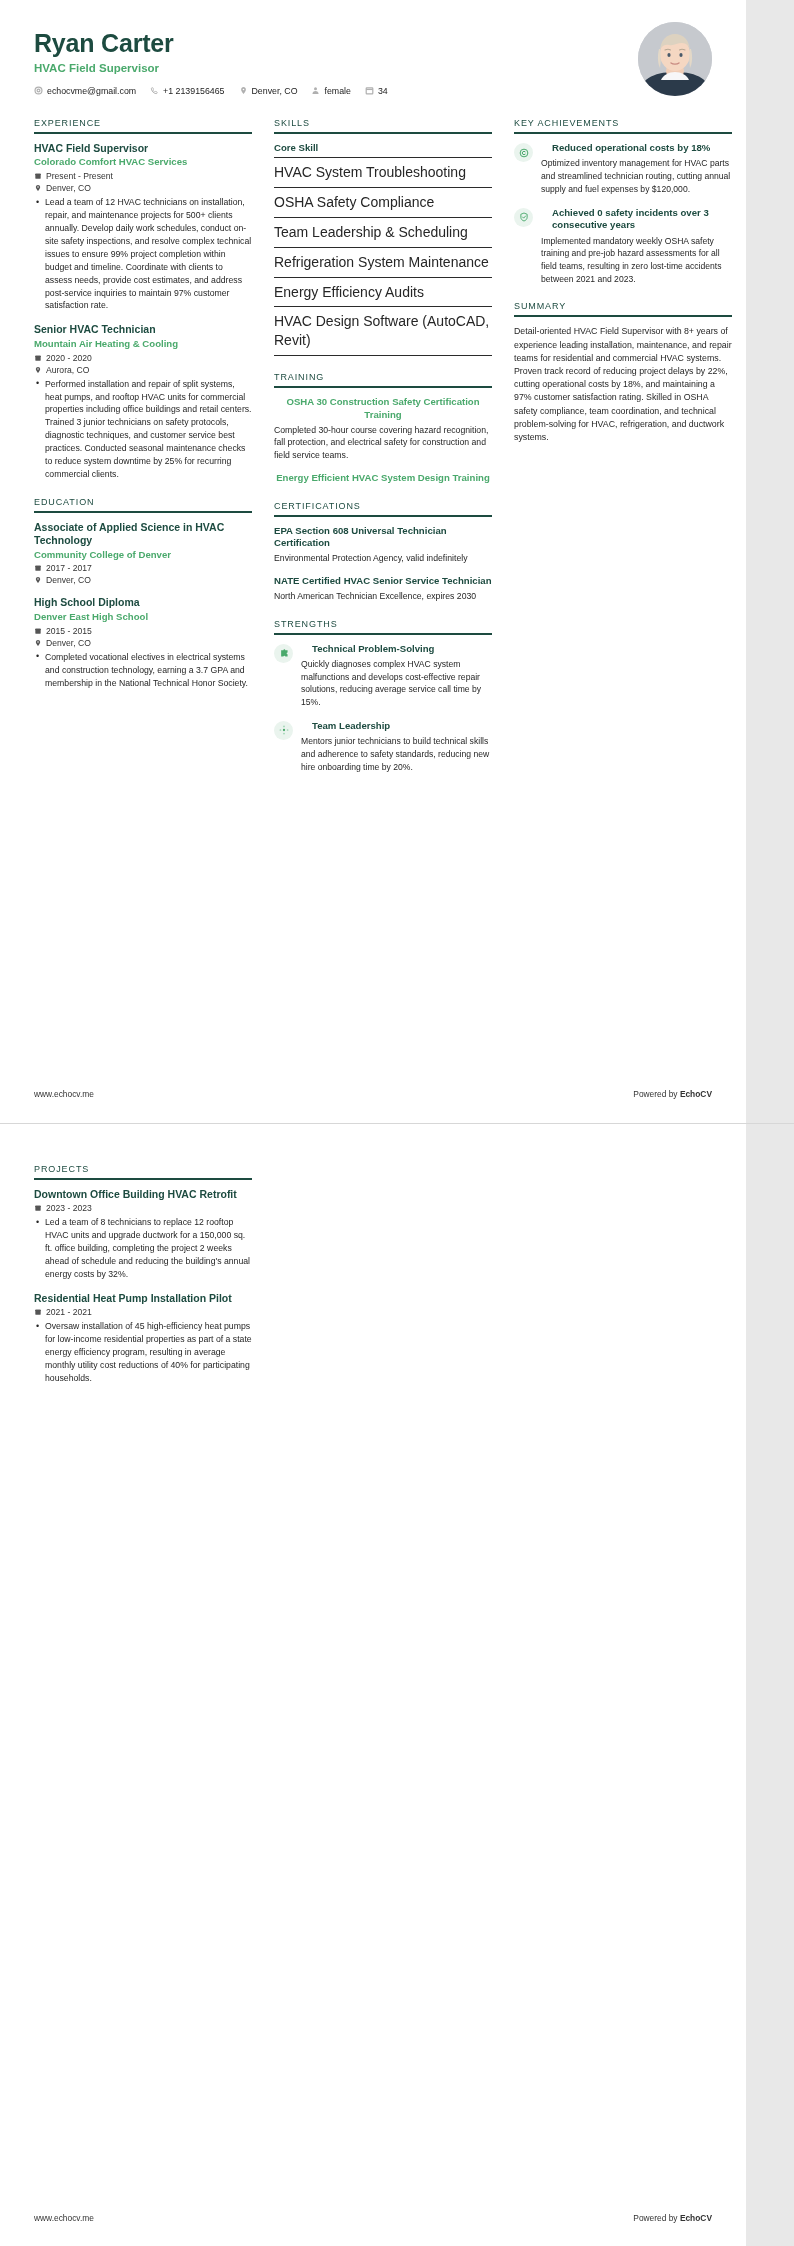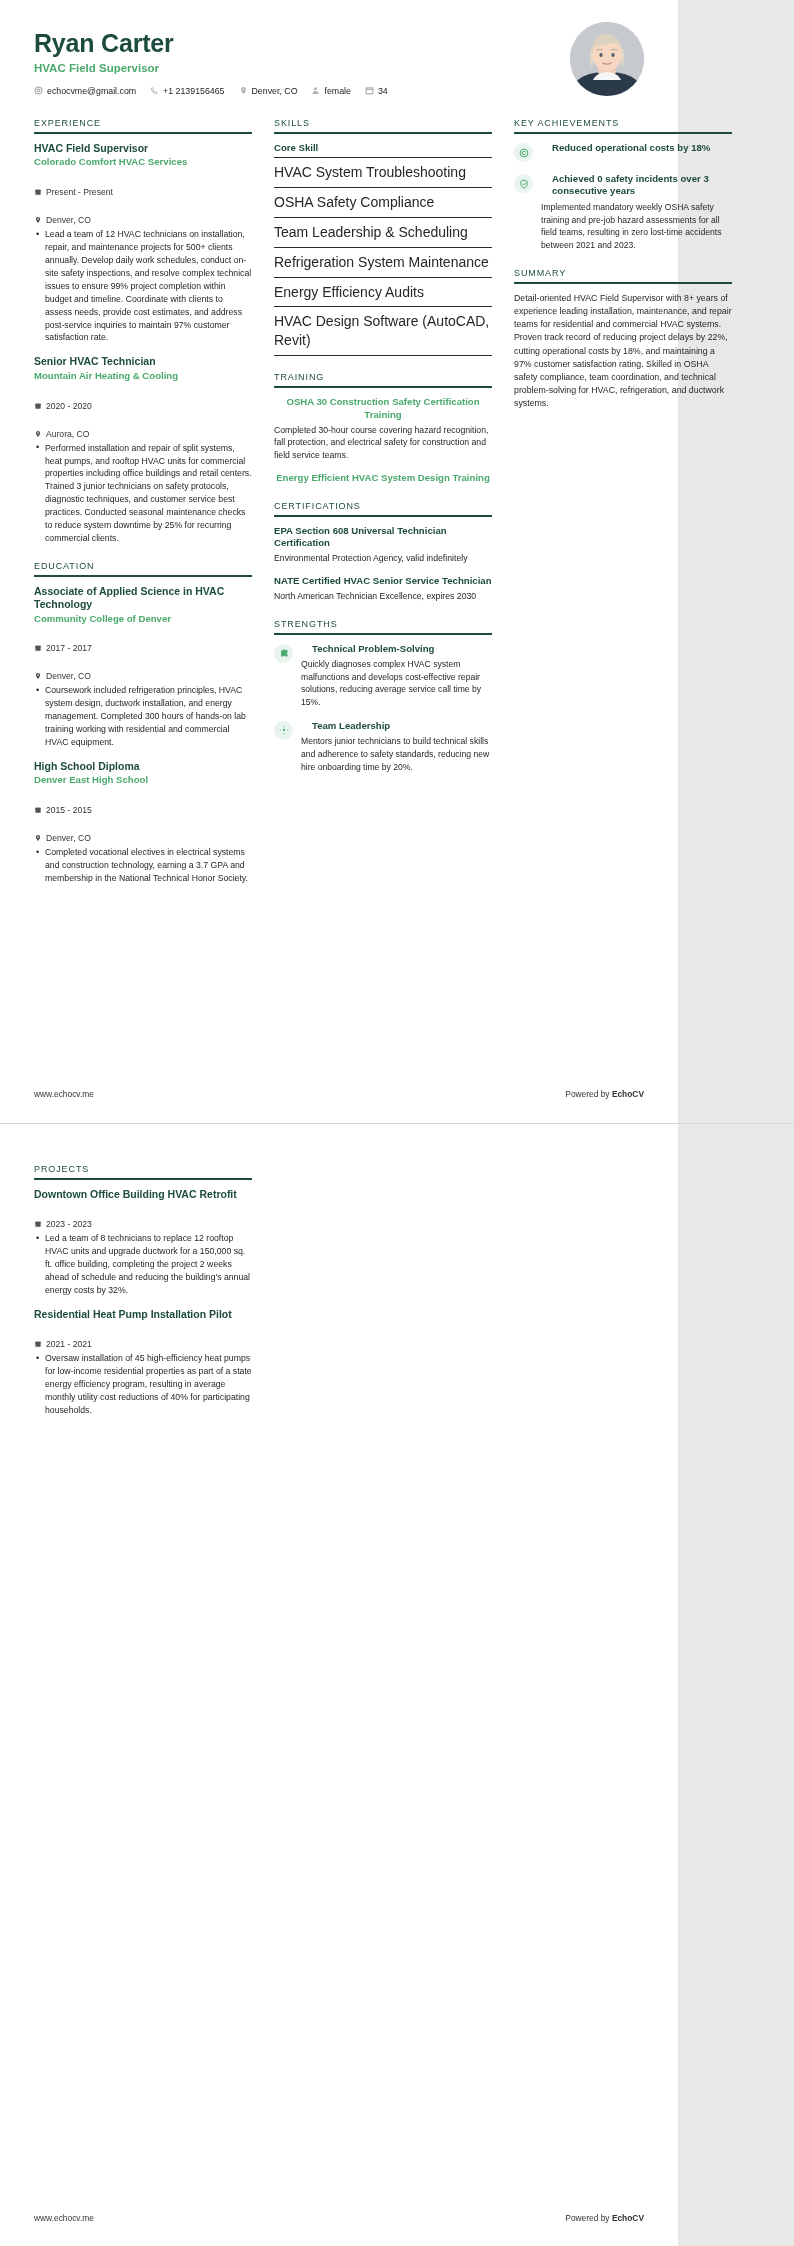--- a/index.html
+++ b/index.html
@@ -2,21 +2,21 @@
 <html><head>
 <meta charset="utf-8">
 <style>
   * { box-sizing: border-box; margin: 0; padding: 0; }
   html, body {
     width: 794px;
     background: #e8e8e8;
     font-family: "Liberation Sans", sans-serif;
   }
   .page {
-    width: 678px;
+    width: 746px;
     min-height: 1123px;
     background: #ffffff;
     position: relative;
     padding: 0;
   }
 
   
   .header {
     padding: 30px 34px 0 34px;
     position: relative;
@@ -95,21 +95,21 @@
     font-weight: bold;
     line-height: 1.35;
     margin-top: 1px;
   }
   .meta-line {
     display: flex;
     align-items: center;
     gap: 4px;
     font-size: 8.6px;
     color: #333;
-    margin-top: 18px;
+    margin-top: 2px;
   }
   .meta-line svg { width: 8px; height: 8px; stroke: #555; fill: none; stroke-width: 1.5; flex: 0 0 8px; }
   .meta-line .filled { fill: #555; stroke: none; }
   ul.bullets {
     margin: 3px 0 0 0;
     padding-left: 11px;
     list-style: none;
   }
   ul.bullets li {
     font-size: 8.7px;
@@ -359,23 +359,20 @@
               </svg>
             <span>2017 - 2017</span>
           </div>
           <div class="meta-line">
             <svg viewBox="0 0 12 12">
                 <path class="filled" d="M6 1.4c-1.8 0-3.2 1.4-3.2 3.2C2.8 7 6 10.6 6 10.6S9.2 7 9.2 4.6C9.2 2.8 7.8 1.4 6 1.4z"></path>
                 <circle cx="6" cy="4.6" r="1.1" fill="#fff" stroke="none"></circle>
               </svg>
             <span>Denver, CO</span>
           </div>
-          <ul class="bullets">
-            <li>Coursework included refrigeration principles, HVAC system design, ductwork installation, and energy management. Completed 300 hours of hands-on lab training working with residential and commercial HVAC equipment.</li>
-          </ul>
         </div>
 
         <div class="entry">
           <div class="entry-title">High School Diploma</div>
           <div class="entry-org">Denver East High School</div>
           <div class="meta-line">
             <svg viewBox="0 0 12 12">
                 <rect class="filled" x="2" y="2.6" width="8" height="7.6" rx="0.7"></rect>
                 <rect x="2" y="2.6" width="8" height="2" fill="#555" stroke="none"></rect>
               </svg>
@@ -475,20 +472,21 @@
 
         <div class="ic-row">
           <div class="ic-badge">
             <svg viewBox="0 0 14 14">
                 <circle cx="7" cy="7" r="5.4" fill="none" stroke="#4aa96c" stroke-width="1.4"></circle>
                 <path d="M8.6 5.2a2.4 2.4 0 100 3.6" fill="none" stroke="#4aa96c" stroke-width="1.4" stroke-linecap="round"></path>
               </svg>
           </div>
           <div class="ic-body">
             <div class="ic-title ach-title">Reduced operational costs by 18%</div>
+            <div class="ic-desc">Optimized inventory management for HVAC parts and streamlined technician routing, cutting annual supply and fuel expenses by $120,000.</div>
           </div>
         </div>
 
         <div class="ic-row">
           <div class="ic-badge">
             <svg viewBox="0 0 14 14">
                 <path d="M7 1.4l4.4 1.8v4c0 3-2 4.6-4.4 5.4-2.4-.8-4.4-2.4-4.4-5.4v-4z" fill="none" stroke="#4aa96c" stroke-width="1.3"></path>
                 <path d="M5 7l1.5 1.6L9.2 5.6" fill="none" stroke="#4aa96c" stroke-width="1.3" stroke-linecap="round" stroke-linejoin="round"></path>
               </svg>
           </div>

